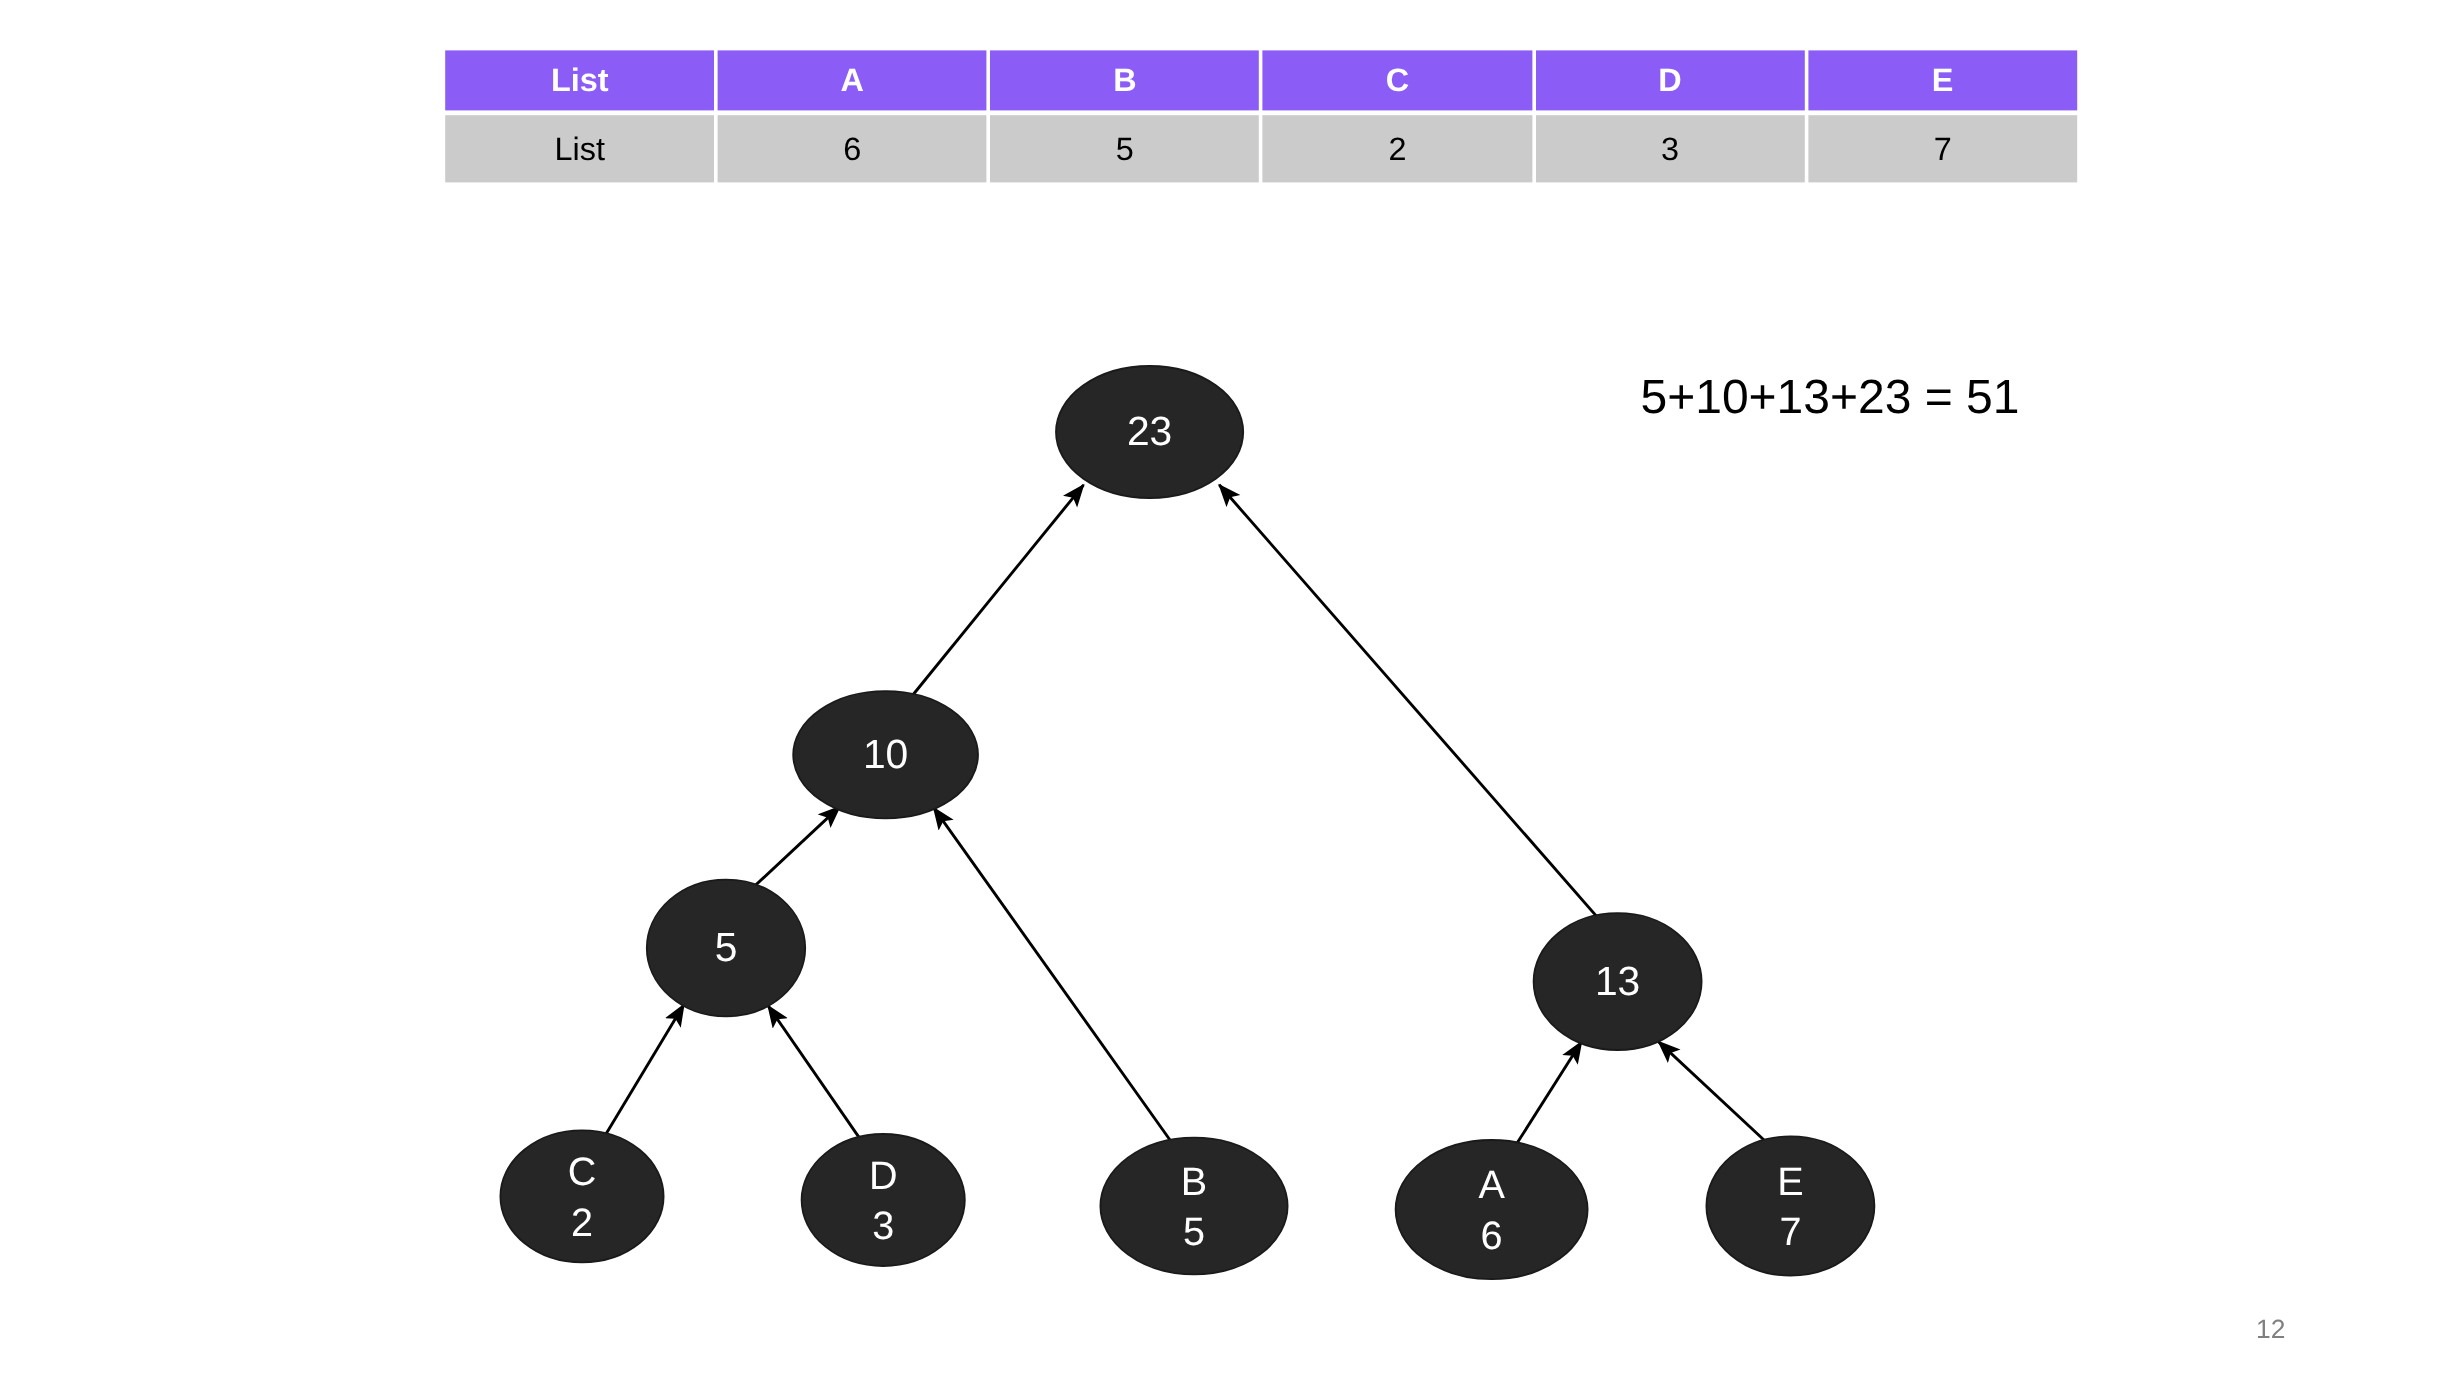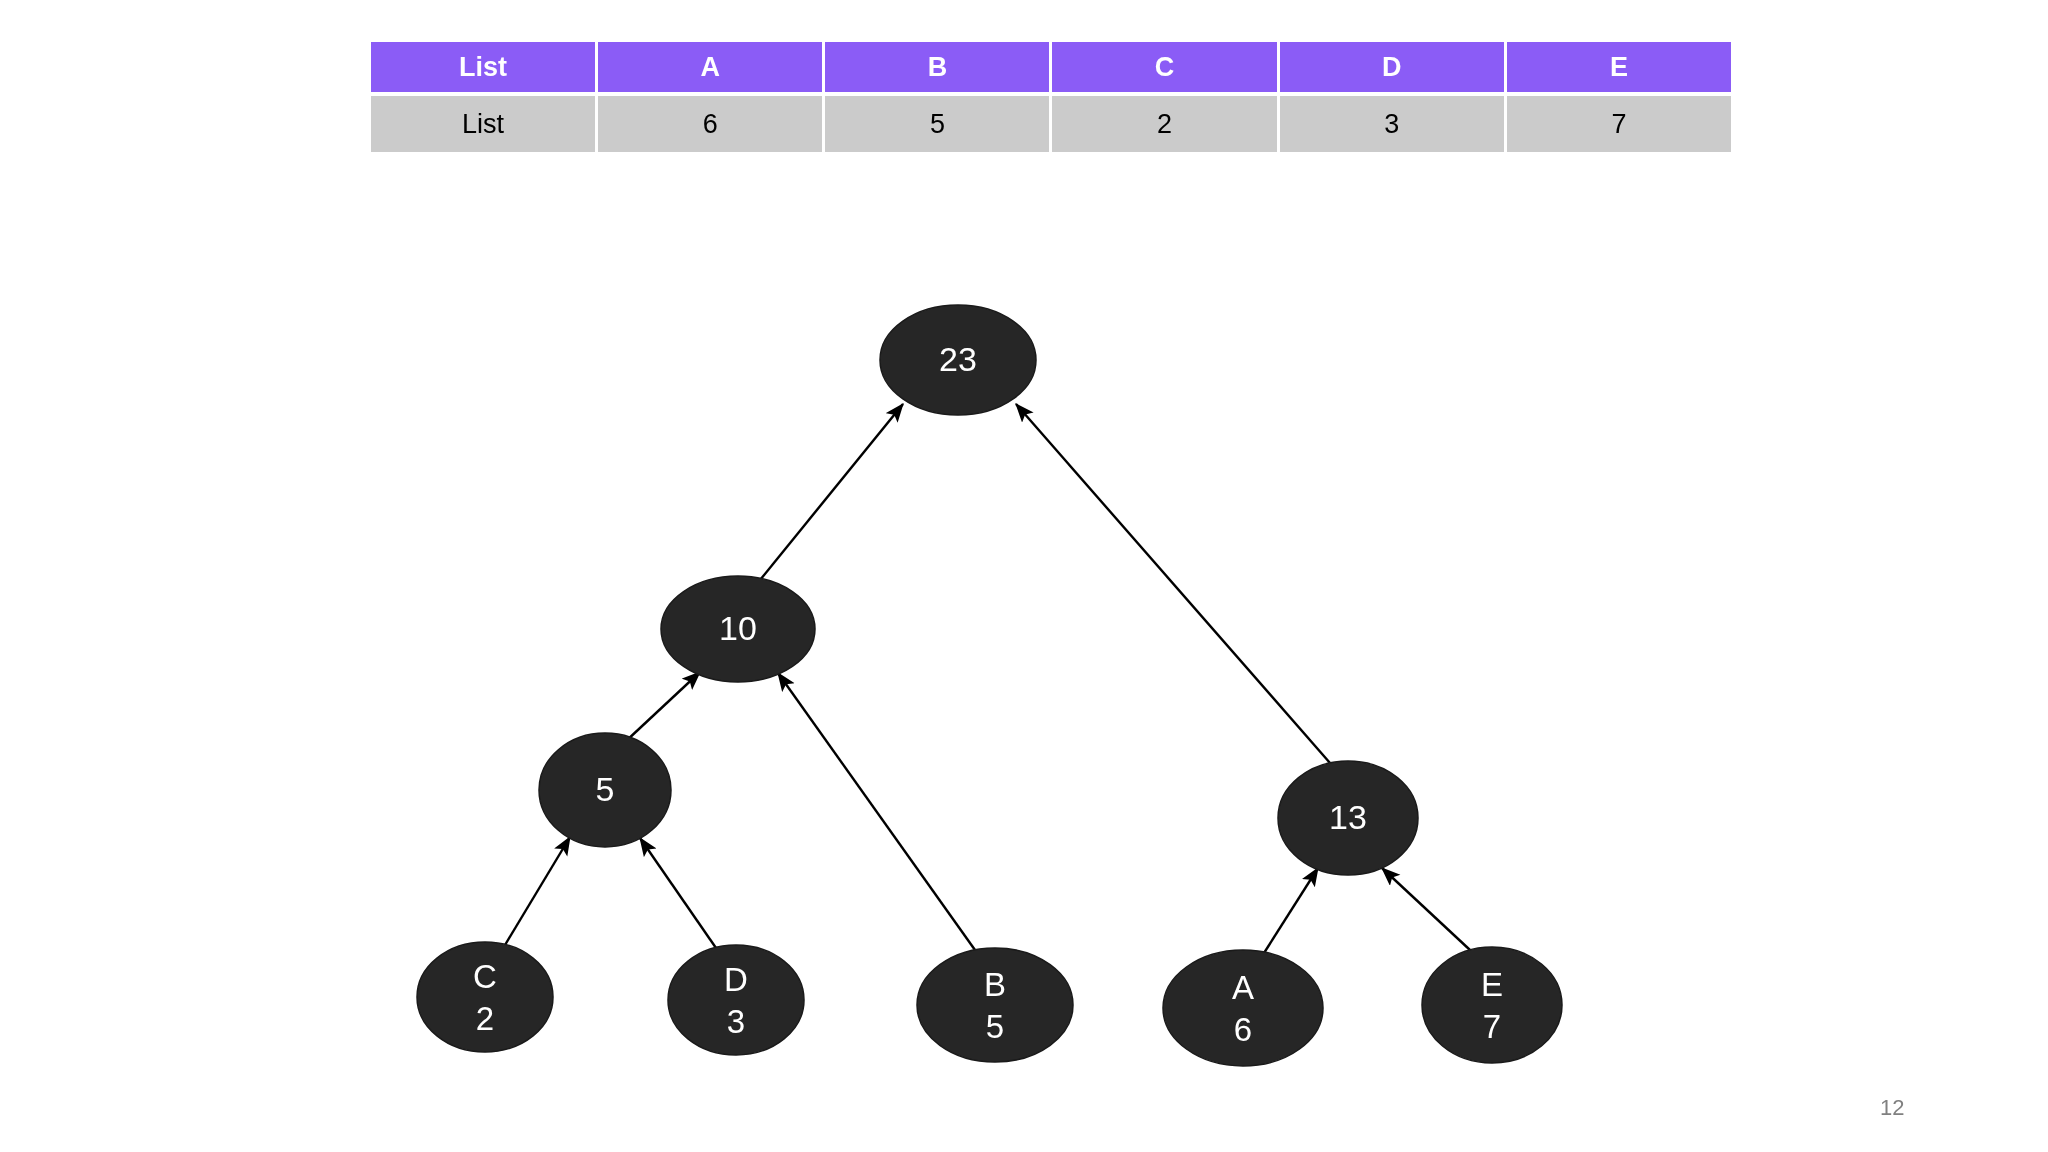--- a/index.html
+++ b/index.html
@@ -130,20 +130,21 @@
         <td>6</td>
         <td>5</td>
         <td>2</td>
         <td>3</td>
         <td>7</td>
       </tr>
     </tbody>
   </table>
 
   <div id="cost-block">
+    <div class="cost-line">5+10+13+23 = 51</div>
   </div>
 
   <svg id="tree-svg" viewBox="0 0 2048 1152">
     <defs>
       <marker id="arrowhead" markerWidth="9" markerHeight="9" refX="7.5" refY="3.2" orient="auto" markerUnits="strokeWidth">
         <path d="M0,0 L8,3.2 L0,6.4 L1.7,3.2 z" fill="#000000"></path>
       </marker>
     </defs>
 
     <g id="edge-layer">

